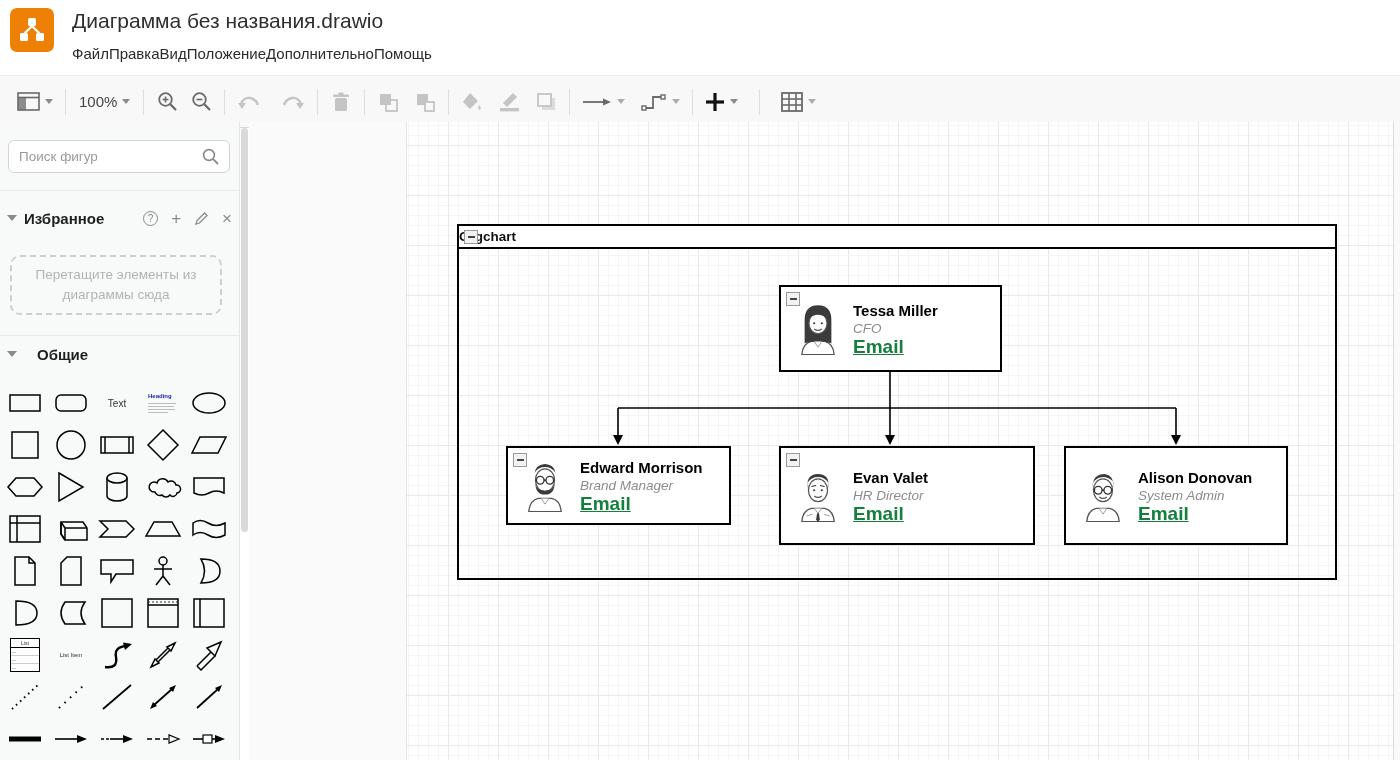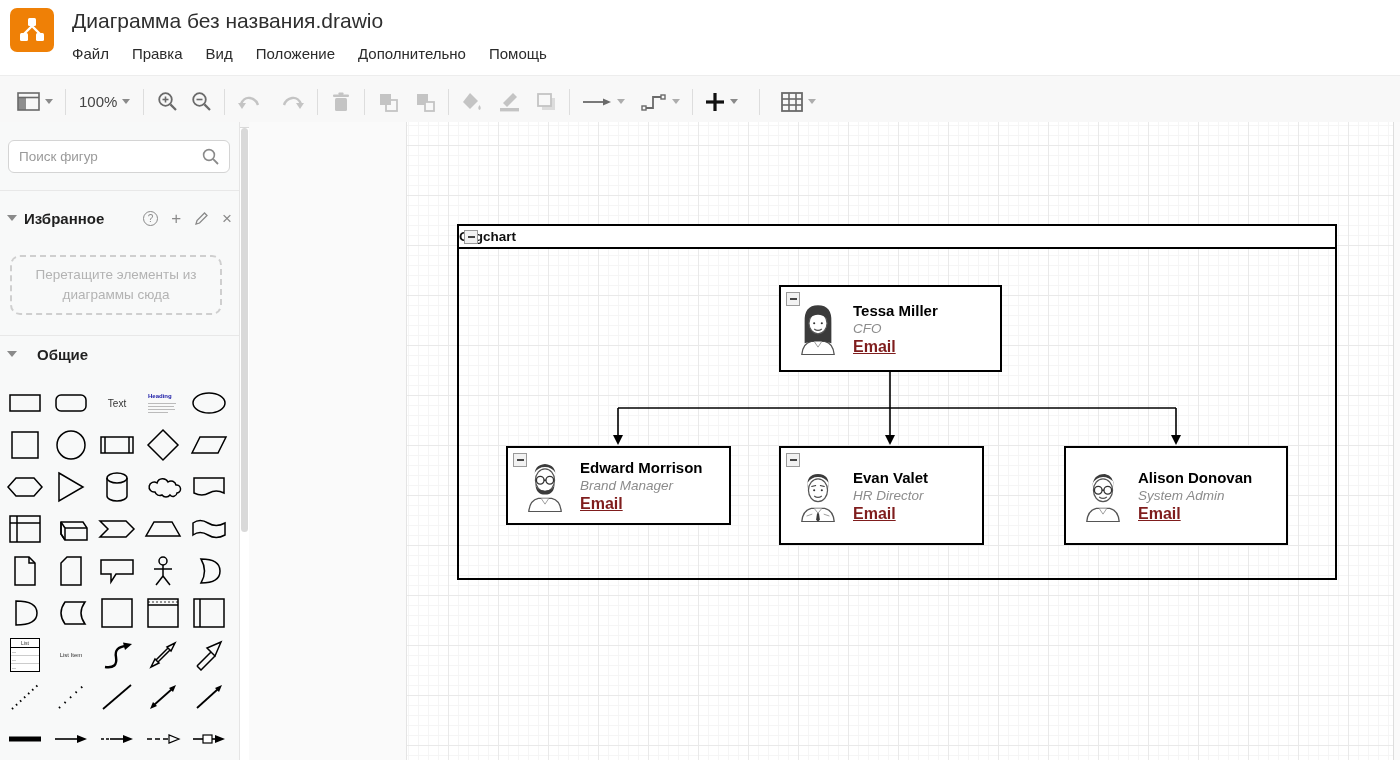--- a/index.html
+++ b/index.html
@@ -5,21 +5,21 @@
   * { margin:0; padding:0; box-sizing:border-box; }
   html,body { width:1400px; height:760px; overflow:hidden; }
   #app { position:relative; width:1400px; height:760px; background:#fff;
          font-family:"Liberation Sans", sans-serif; color:#333; }
 
   
   .header { position:absolute; top:0; left:0; right:0; height:75px; background:#fff; }
   .logo { position:absolute; left:10px; top:8px; width:44px; height:44px; background:#ef8006;
           border-radius:7px; display:flex; align-items:center; justify-content:center; }
   .doc-title { position:absolute; left:72px; top:9px; font-size:21px; color:#2f2f2f; }
-  .menubar { position:absolute; left:72px; top:45px; display:flex; gap:23px; }
+  .menubar { position:absolute; left:72px; top:45px; display:flex; }
   .menubar span { font-size:15px; color:#2b2b2b; cursor:default; }
 
   
   .toolbar { position:absolute; top:75px; left:0; right:0; height:53px; background:#f8f8f8;
              border-top:1px solid #ededed; border-bottom:1px solid #d9d9d9;
              display:flex; align-items:center; padding-left:14px; }
   .tb-btn { display:flex; align-items:center; justify-content:center; height:32px; min-width:28px;
             padding:0 3px; color:#6a6a6a; }
   .tb-btn.disabled { color:#c4c4c4; }
   .tb-btn.black { color:#111; }
@@ -83,21 +83,21 @@
   .collapse-btn { position:absolute; left:5px; top:4px; width:14px; height:14px; background:#f2f2f2;
                   border:1px solid #9a9a9a; display:flex; align-items:center; justify-content:center; }
   .collapse-btn::after { content:""; width:7px; height:1.6px; background:#444; display:block; }
 
   .node-card { position:absolute; background:#fff; border:2px solid #000; }
   .node-card .collapse-btn { top:5px; left:5px; }
   .card-inner { position:absolute; inset:0; display:flex; align-items:center; padding-left:16px; }
   .card-text { margin-left:14px; }
   .card-text .nm { font-size:15px; font-weight:bold; color:#000; line-height:19px; }
   .card-text .rl { font-size:13.5px; font-style:italic; color:#8c8c8c; line-height:18px; }
-  .card-text .em { font-size:16px; font-weight:bold; color:#7f1d1d; text-decoration:underline;
+  .card-text .em { font-size:19px; font-weight:bold; color:#15803d; text-decoration:underline;
                    line-height:18px; display:inline-block; cursor:pointer; }
   .conn { position:absolute; inset:0; pointer-events:none; }
 </style>
 </head>
 <body>
 
 <div id="app">
 
   <div class="header">
     <div class="logo">
@@ -596,21 +596,21 @@
             <path d="M18 40 L22 46 L26 40" fill="#fff" stroke="#999" stroke-width="1"></path>
           </svg>
           <div class="card-text">
             <div class="nm">Edward Morrison</div>
             <div class="rl">Brand Manager</div>
             <span class="em">Email</span>
           </div>
         </div>
       </div>
 
-      <div class="node-card" style="left:372px; top:324px; width:205px; height:99px;">
+      <div class="node-card" style="left:372px; top:324px; width:256px; height:99px;">
         <span class="collapse-btn"></span>
         <div class="card-inner">
           <svg width="42" height="52" viewBox="0 0 44 54">
             <path d="M5 54 Q6 42 15 40 L29 40 Q38 42 39 54 Z" fill="#fff" stroke="#555" stroke-width="1.4"></path>
             <ellipse cx="22" cy="21" rx="10" ry="12" fill="#fff" stroke="#555" stroke-width="1.3"></ellipse>
             <path d="M11 20 Q9 4 22 4 Q35 4 33 20 L33 13 Q29 7 22 7 Q15 7 11 13 Z" fill="#3b3b3b"></path>
             <circle cx="18" cy="21" r="1.1" fill="#333"></circle>
               <circle cx="26" cy="21" r="1.1" fill="#333"></circle>
             <path d="M15 17 L20 16 M24 16 L29 17" stroke="#333" stroke-width="1.2"></path>
             <path d="M18 27 Q22 30 26 27" stroke="#555" stroke-width="1.2" fill="none"></path>

